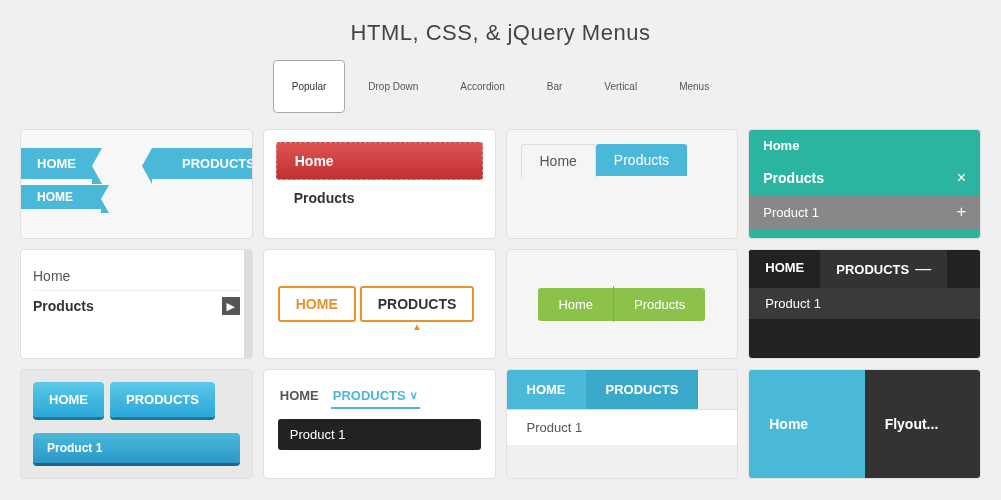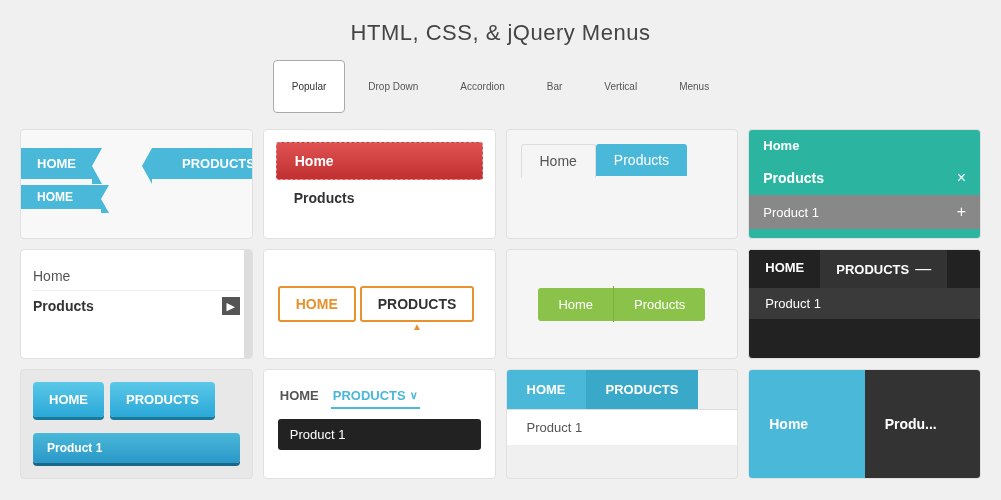--- a/index.html
+++ b/index.html
@@ -605,16 +605,16 @@
   <div class="card card11">
     <div class="card11-nav">
       <div class="card11-home">HOME</div>
       <div class="card11-products">PRODUCTS</div>
     </div>
     <div class="card11-product1">Product 1</div>
   </div>
 
   <div class="card card12">
     <div class="card12-home">Home</div>
-    <div class="card12-product">Produ...</div>
+    <div class="card12-product">Flyout...</div>
   </div>
 
 </div>
 
 </body></html>

